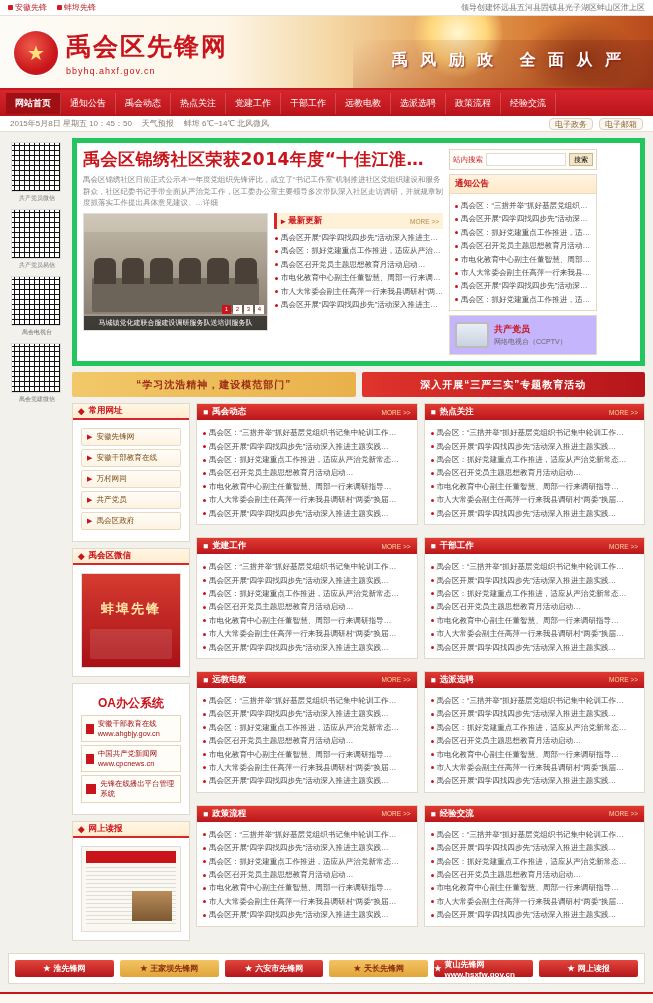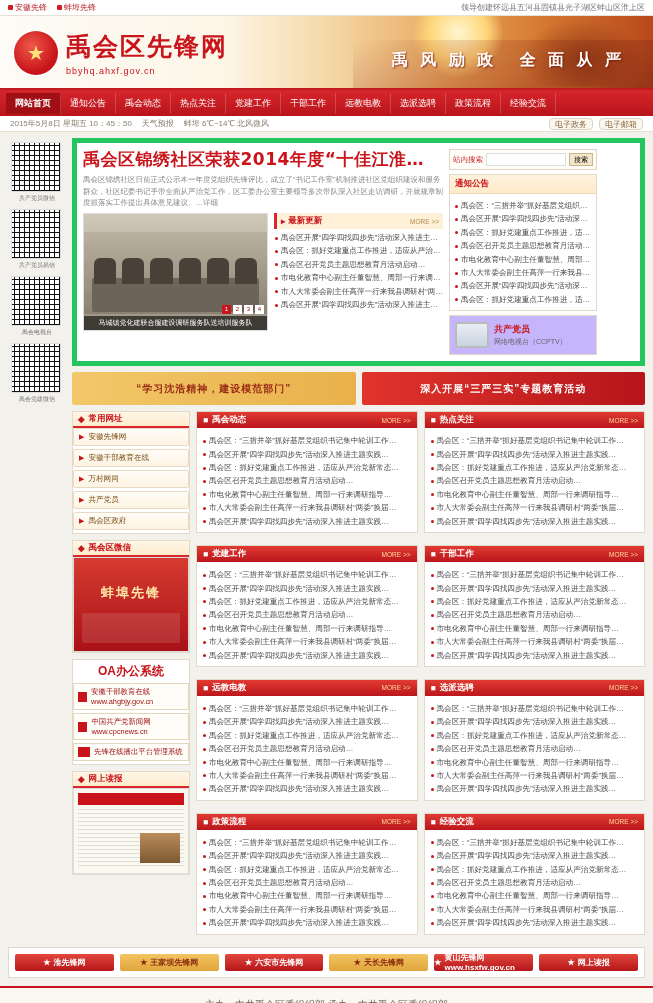--- a/index.html
+++ b/index.html
@@ -157,38 +157,38 @@
   .noticebox .bd { padding:3px 4px 4px 4px; }
 
   .cctv { margin-top:4px; border:1px solid #e3d9c8; background:#c4b5fd; display:flex; align-items:center; gap:5px; padding:6px 5px; }
   .cctv .scr { width:34px;height:26px;border:2px solid #bbb;border-radius:3px;background:linear-gradient(180deg,#e9eef5,#c8d3e0); }
   .cctv .tx b { display:block;color:#c8141a;font-size:9px; }
   .cctv .tx span { font-size:7px;color:#666; }
 
   
   .stripes { display:flex; gap:6px; margin-top:6px; }
   .stripe {
-    flex:1; height:33px; display:flex; align-items:center; justify-content:center;
+    flex:1; height:25px; display:flex; align-items:center; justify-content:center;
     color:#fff; font-size:10px; font-weight:bold; letter-spacing:1px; border-radius:2px;
   }
   .stripe.a { background:linear-gradient(90deg,#f2c86a,#e9b14a); color:#9a2b14; }
   .stripe.b { background:linear-gradient(90deg,#e0342c,#b5151a); }
 
   
   .cols { display:flex; gap:6px; margin-top:6px; align-items:flex-start; }
   .colA { width:118px; flex:0 0 118px; }
   .colB { flex:1; min-width:0; display:flex; gap:6px; flex-wrap:wrap; }
 
   .panel { border:1px solid #e3d9c8; background:#fff; margin-bottom:6px; }
   .panel > .hd {
     display:flex; align-items:center; gap:4px; height:16px;
     background:linear-gradient(180deg,#fff6e6,#ffeccd); border-bottom:2px solid #d8262c;
     padding:0 5px; color:#c8141a; font-weight:bold; font-size:8.5px;
   }
-  .panel > .bd { padding:0; }
+  .panel > .bd { padding:8px; }
 
   .redtab {
     display:flex; align-items:center; gap:4px; height:16px; padding:0 6px;
     background:linear-gradient(180deg,#e03a32,#bb161b); color:#fff; font-weight:bold; font-size:8.5px;
   }
   .redtab .more { margin-left:auto; font-size:6.5px; font-weight:normal; color:#ffd9a0; }
 
   .halfpanel { width: calc(50% - 3px); border:1px solid #e3d9c8; background:#fff; margin-bottom:6px; }
   .halfpanel .bd { padding:4px 5px; }
 

